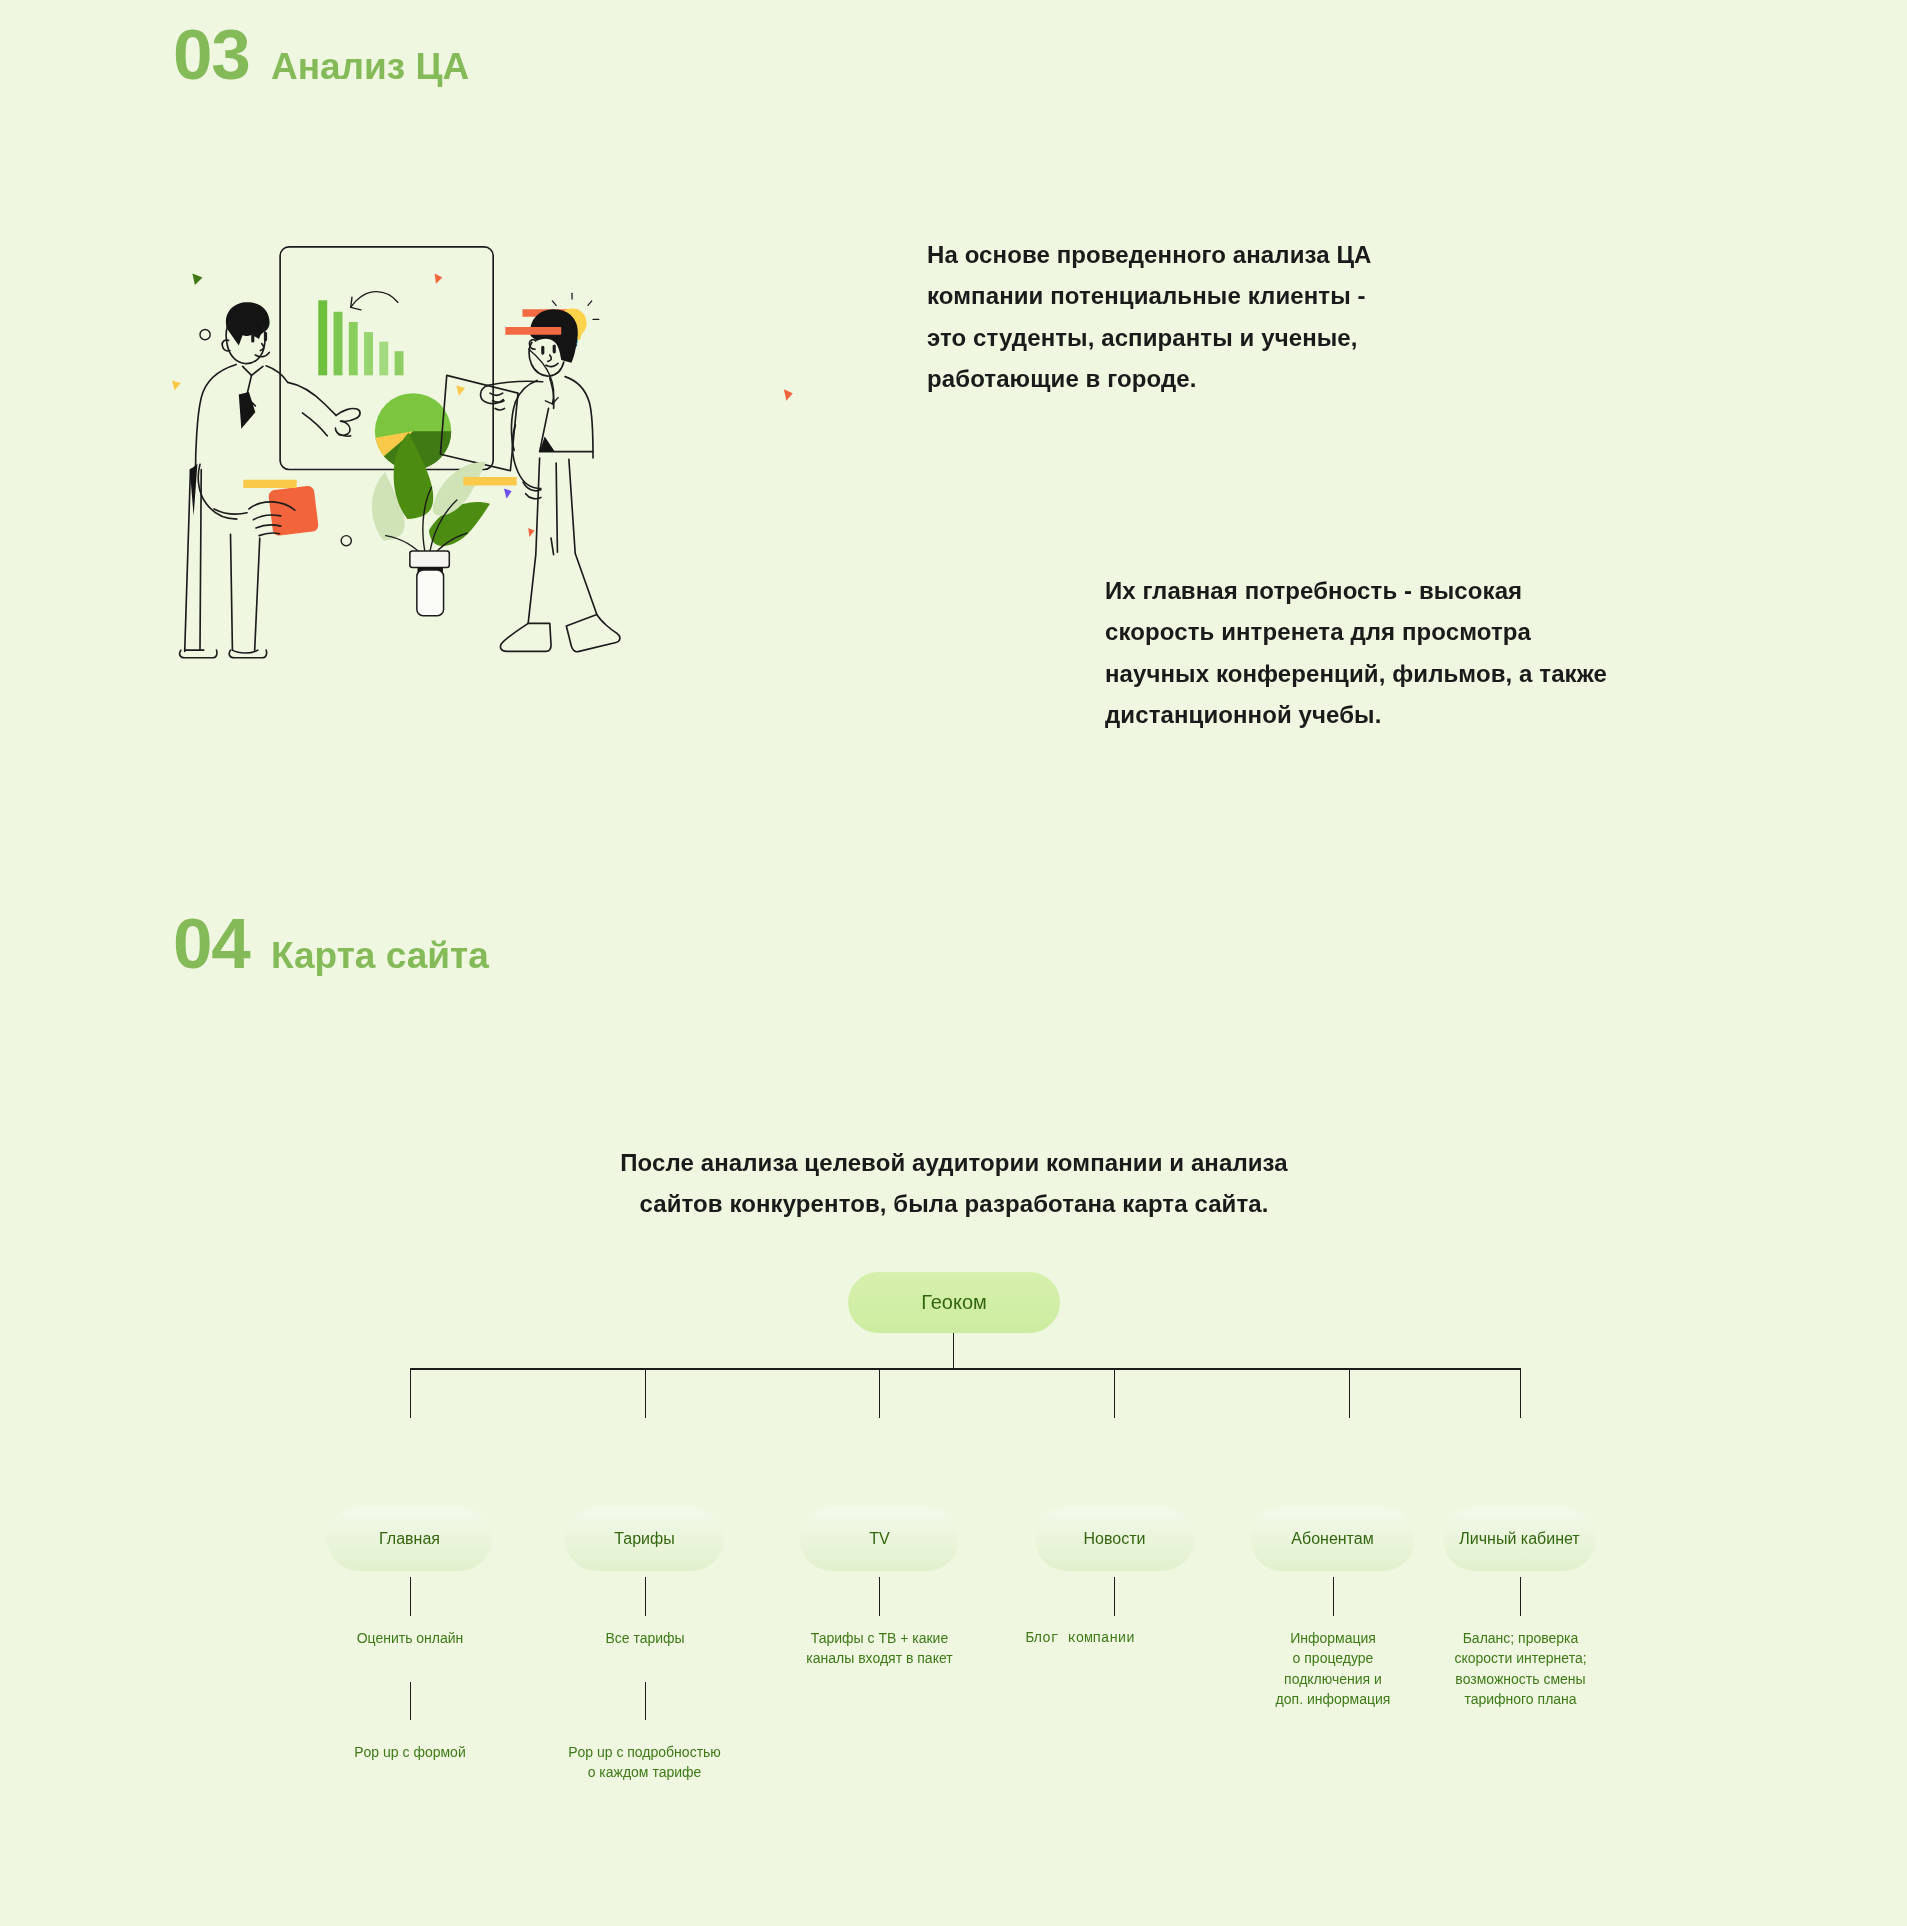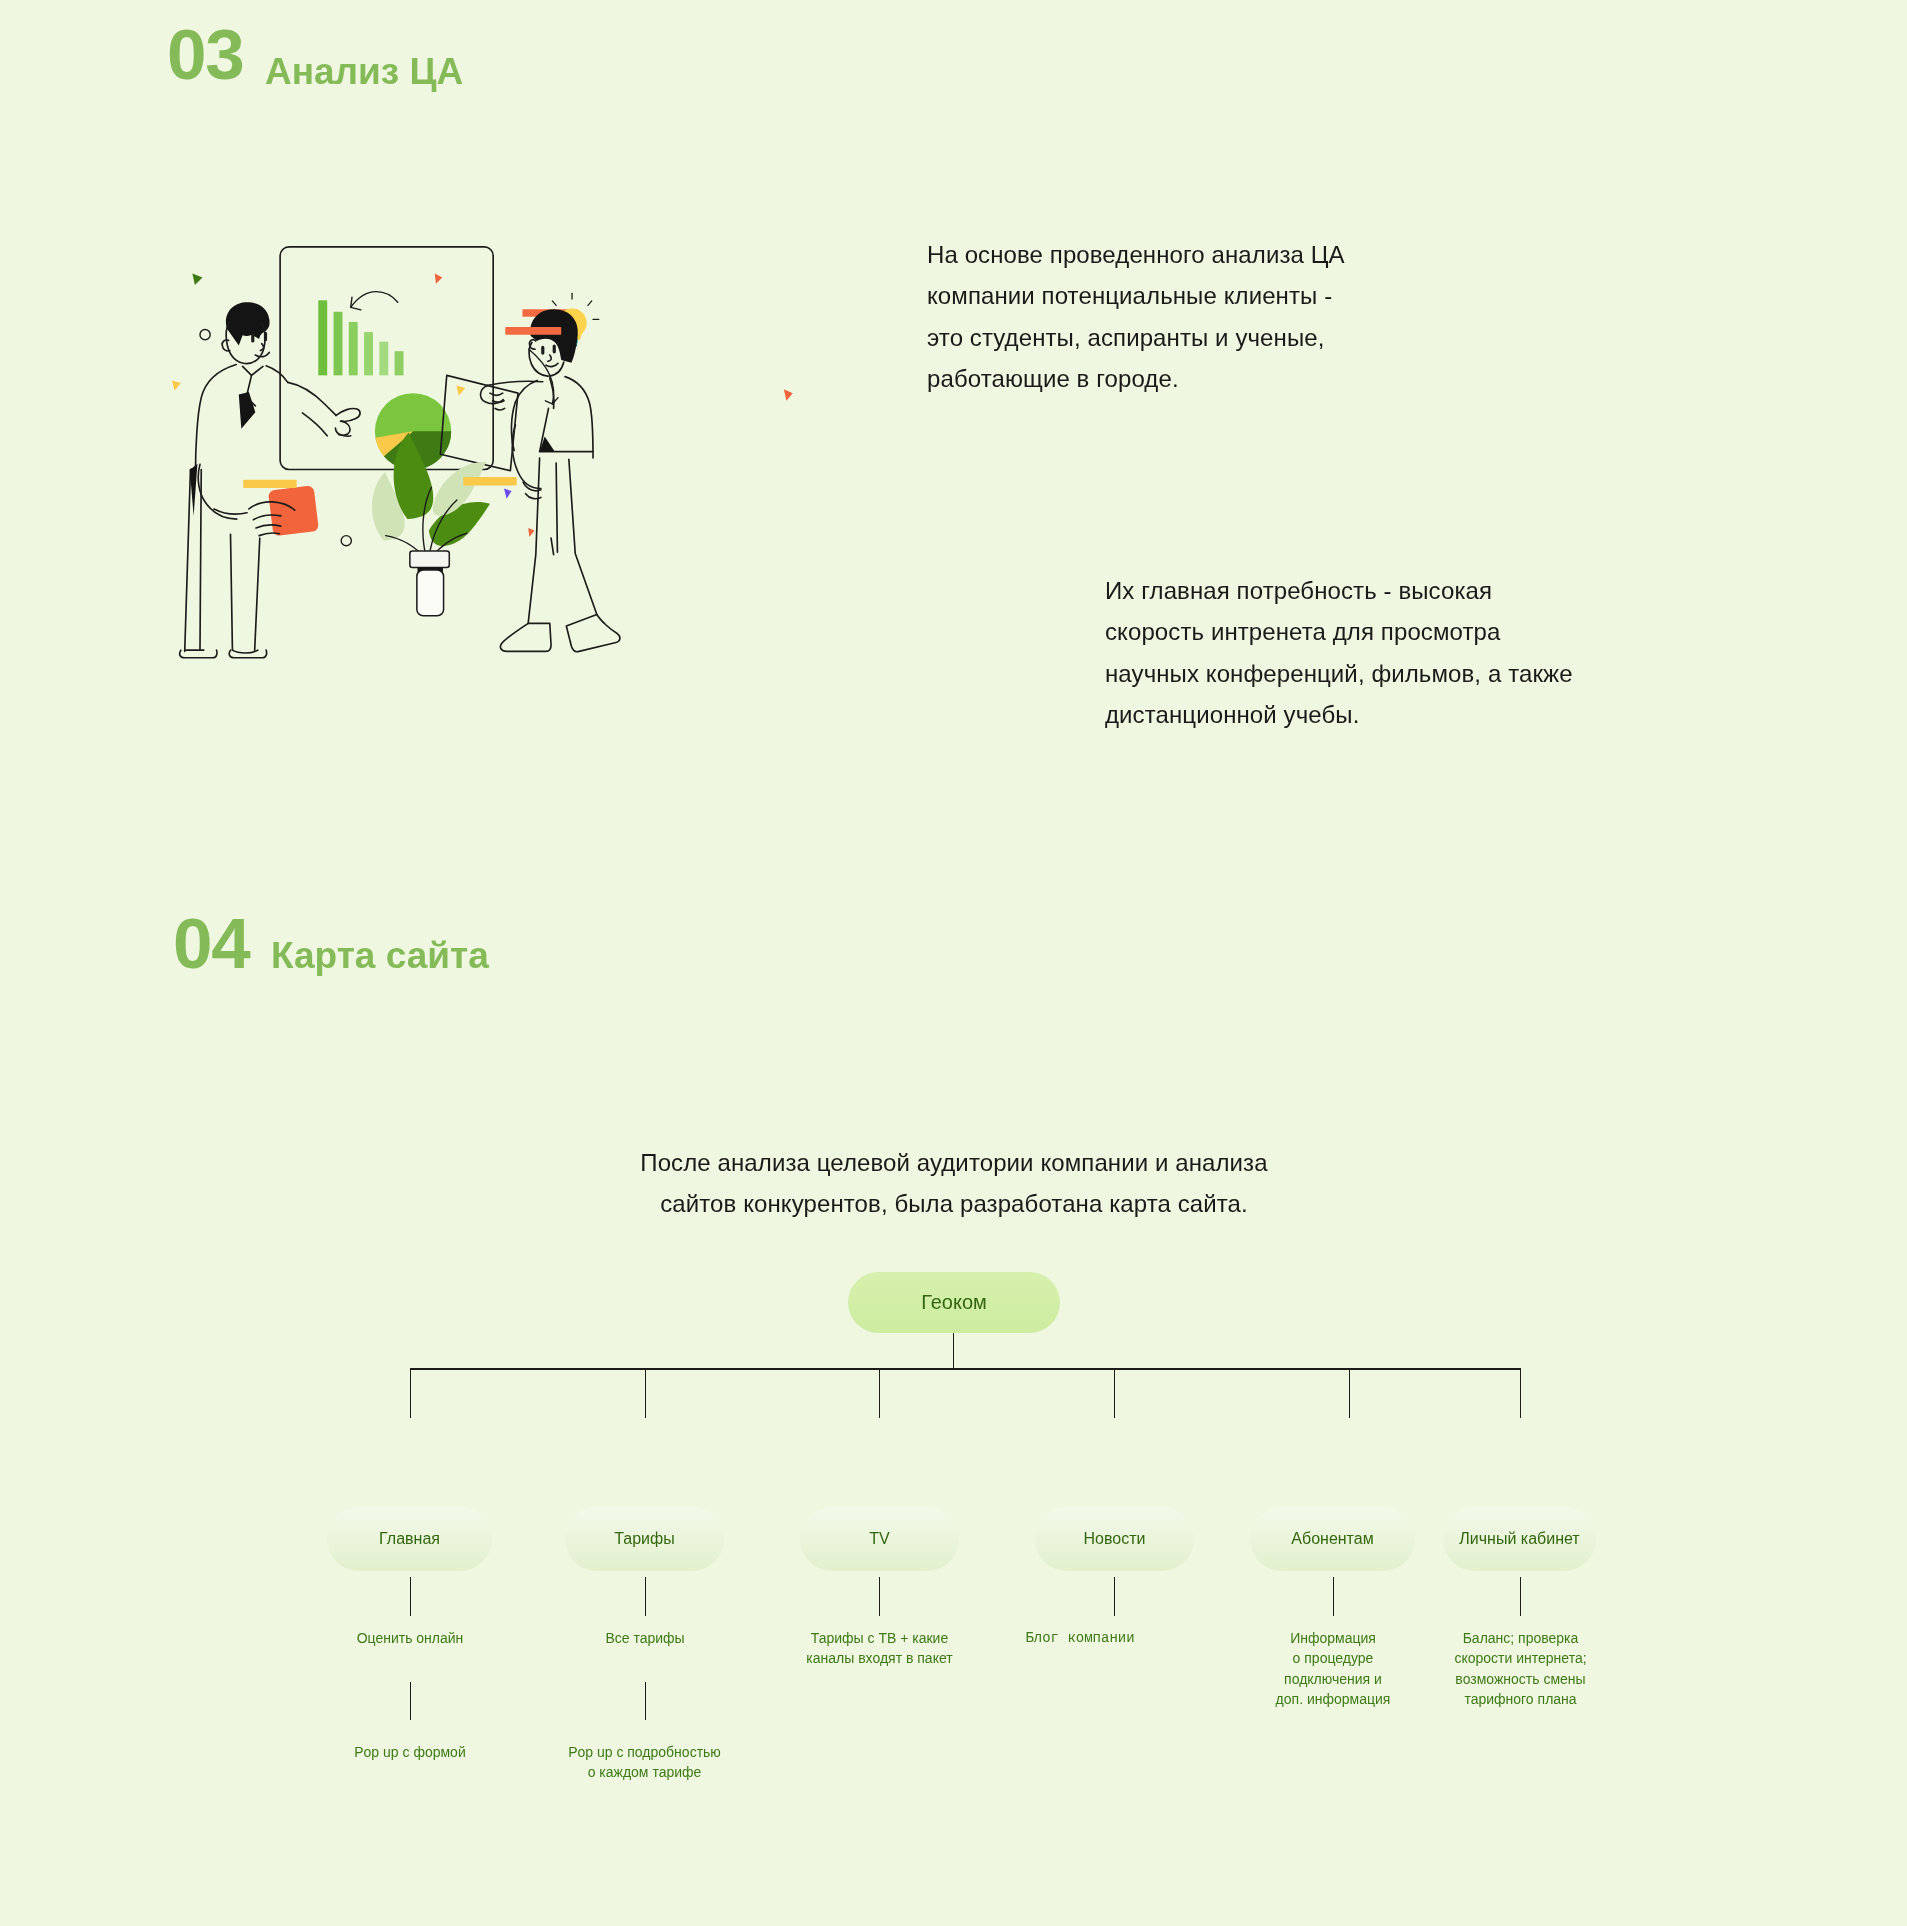--- a/index.html
+++ b/index.html
@@ -17,28 +17,28 @@
   
   .sec-head{position:absolute;display:flex;align-items:baseline;}
   .sec-num{
     font-size:71px;font-weight:800;color:#84bb58;
     letter-spacing:-1.3px;line-height:1;
   }
   .sec-title{
     font-size:37px;font-weight:800;color:#84bb58;
     margin-left:21.6px;line-height:1;letter-spacing:0px;
   }
-  #head03{left:167px;top:19px;align-items:flex-end;}
+  #head03{left:173px;top:19px;}
   #head04{left:173px;top:908px;}
 
   
   .para{
     position:absolute;
     font-size:24px;line-height:1.72;color:#1a1a1a;
-    font-weight:400;letter-spacing:0.1px;
+    font-weight:700;letter-spacing:0.1px;
     white-space:pre-line;
   }
   #para1{left:927px;top:234px;width:623px;}
   #para2{left:1105px;top:526px;width:655px;margin-top:44px;}
   #para-sitemap{
     left:0;top:1142px;width:1908px;text-align:center;
     font-size:24px;line-height:1.72;
   }
 
   

